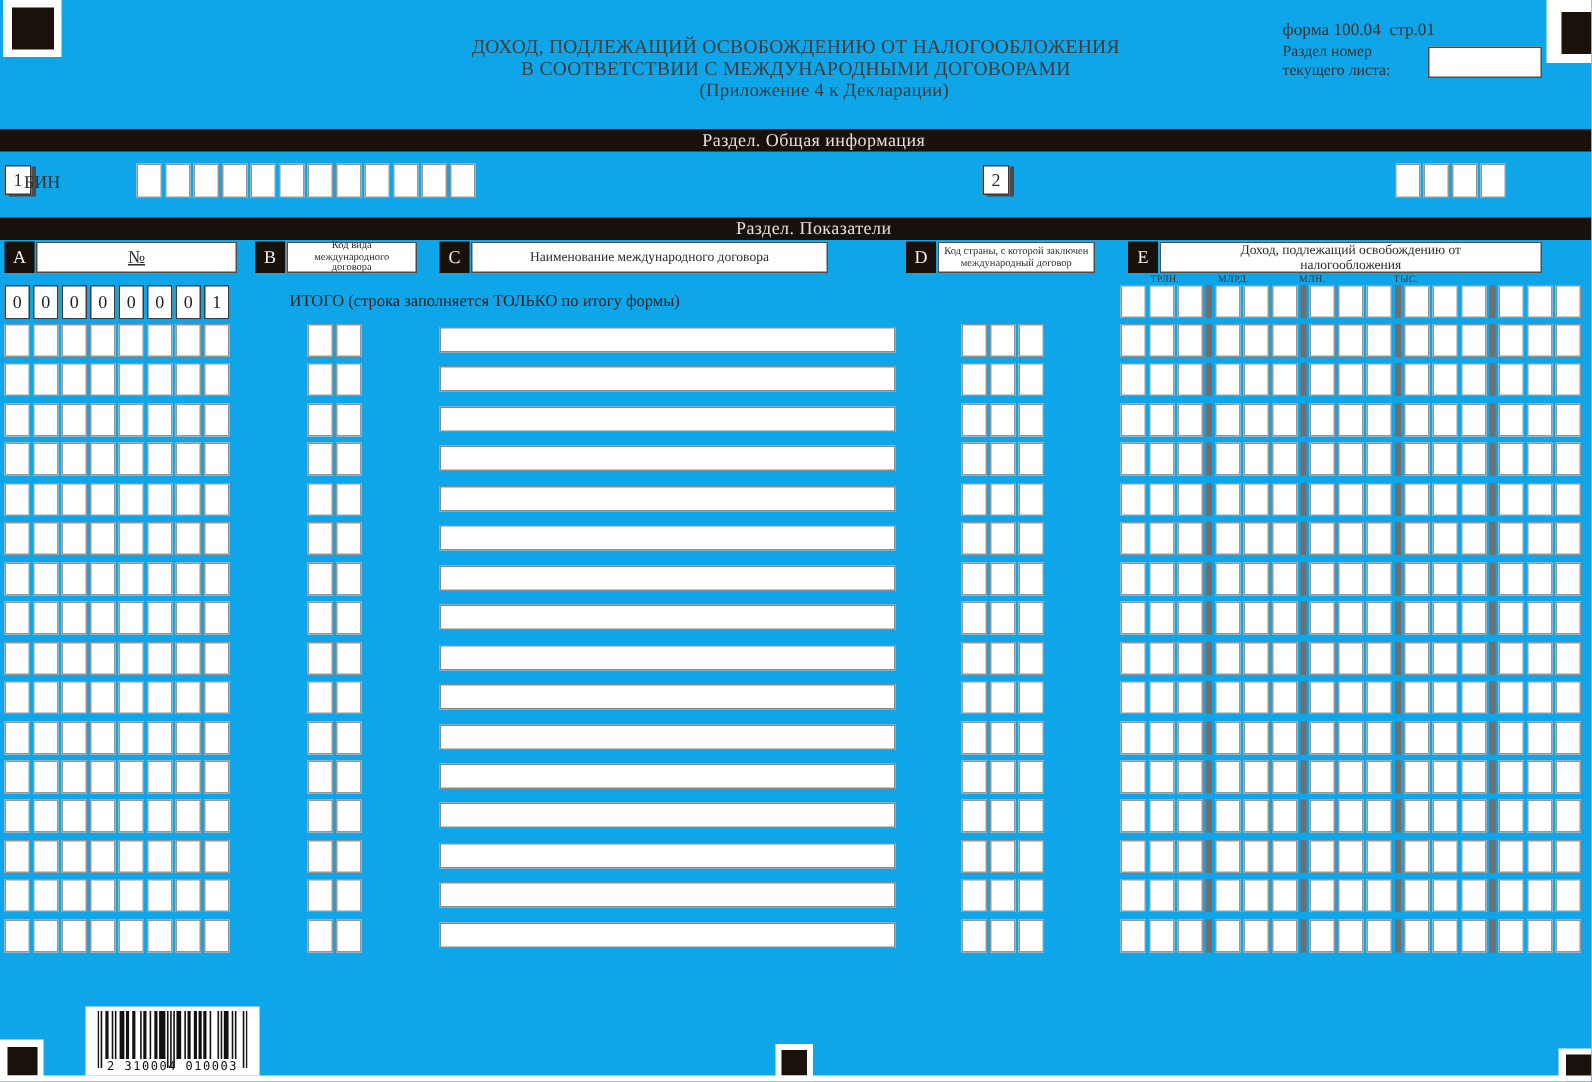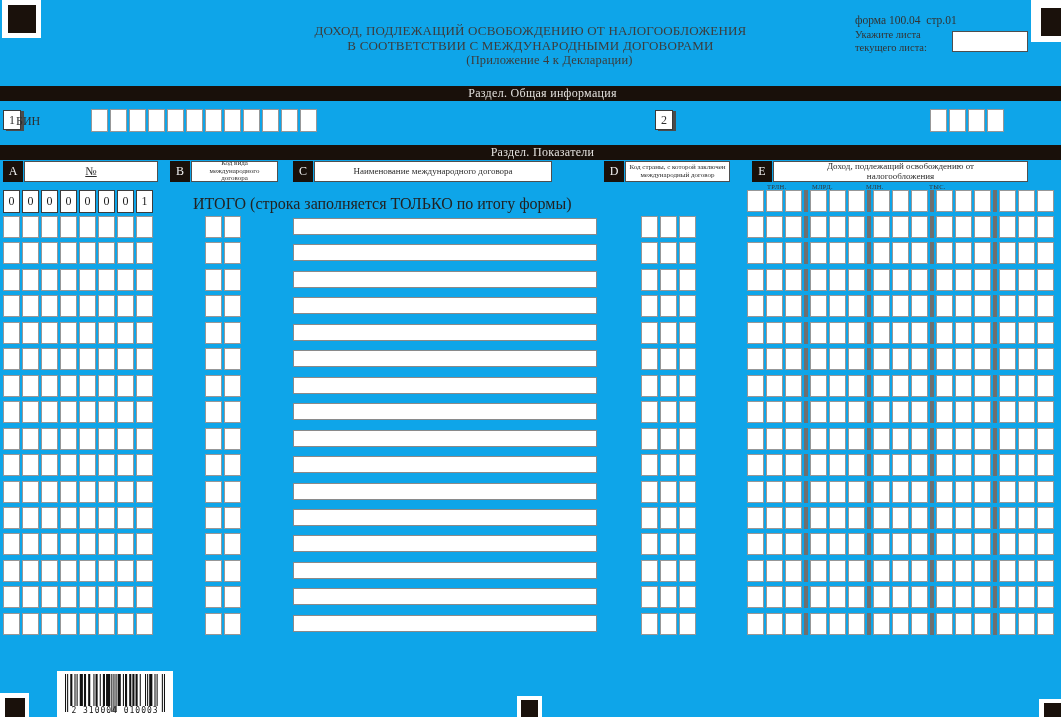--- a/index.html
+++ b/index.html
@@ -43,21 +43,21 @@
   
   .badge { position:absolute; width:20px; height:21px; background:#19100a; color:#f2f2f2;
            font-size:12px; display:flex; align-items:center; justify-content:center; }
   .hdrbox { position:absolute; height:21px; background:#fff; border:1px solid #4f4f4f;
             display:flex; align-items:center; justify-content:center; text-align:center; color:#2c2c2c; }
   .hdr-sm { font-size:7px; line-height:7.5px; }
   .hdr-md { font-size:9px; line-height:9.5px; }
   .num-underline { font-size:12px; text-decoration:underline; }
   .scale { position:absolute; top:183px; font-size:6.5px; color:#333; text-transform:uppercase; letter-spacing:.3px; }
 
-  .total-label { position:absolute; left:193px; top:195px; font-size:16px; color:#222; }
+  .total-label { position:absolute; left:193px; top:195px; font-size:11px; color:#222; }
 
   .trow { position:absolute; left:0; width:1061px; height:22px; }
   .cfield { position:absolute; left:293px; top:2px; width:304px; height:17px;
             background:#fff; border:1px solid #8a8a8a; font:inherit; font-size:11px; padding:0 3px; }
 
   
   .barcode { position:absolute; left:57px; top:671px; width:116px; height:46px; background:#fff; }
   .barcode svg { position:absolute; left:8px; top:3px; }
   .bctext { position:absolute; left:8px; top:35px; width:100px; text-align:center;
             font-family:"DejaVu Sans Mono","Liberation Mono",monospace; font-size:8px; color:#111;
@@ -87,21 +87,21 @@
   </div>
   <div class="bottom-strip"></div>
 
   <div class="title">
     <div>ДОХОД, ПОДЛЕЖАЩИЙ ОСВОБОЖДЕНИЮ ОТ НАЛОГООБЛОЖЕНИЯ</div>
     <div>В СООТВЕТСТВИИ С МЕЖДУНАРОДНЫМИ ДОГОВОРАМИ</div>
     <div class="l3">(Приложение 4 к Декларации)</div>
   </div>
   <div class="formref">форма 100.04  стр.01</div>
   <div class="sheetlbl">
-    <div>Укажите листа</div>
+    <div>Раздел номер</div>
     <div>текущего листа:</div>
   </div>
   <input class="inputbox" style="left: 952px; top: 31px; width: 76px; height: 21px;" value="">
 
   <div class="bar" style="top:86px">Раздел. Общая информация</div>
 
   <div class="chip" style="left:3px;top:110px">1</div>
   <div class="abs" style="left:16px;top:114px;font-size:12px">БИН</div>
   <div class="cellrow" id="bin-cells" style="left:91px;top:109px">
       <span class="cell tall"></span>

